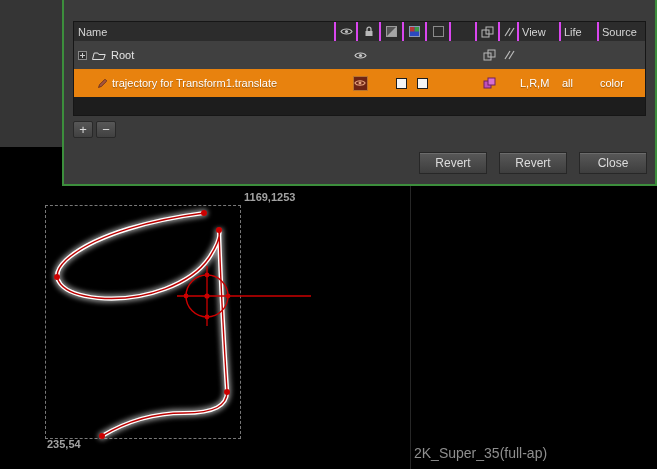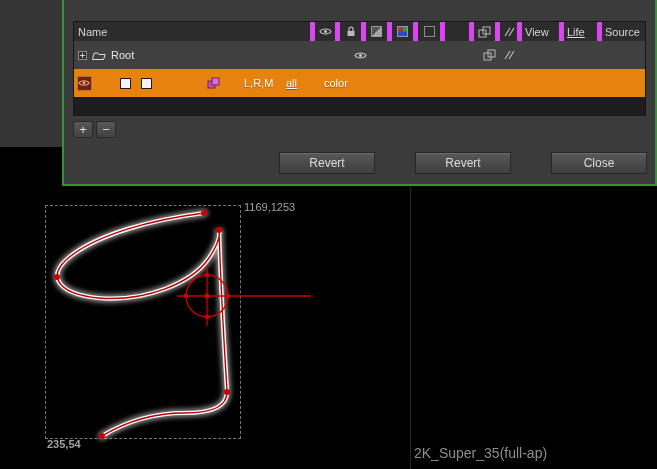--- a/index.html
+++ b/index.html
@@ -10,56 +10,56 @@
 
   
   .panel{position:absolute;left:62px;top:0;width:595px;height:186px;background:#3b3b3b;
          border:2px solid var(--panel-focus-border,#3c8e3c);border-top:none;box-sizing:border-box;z-index:3;}
 
   
   .table{position:absolute;left:9px;top:21px;width:573px;height:95px;background:#1d1d1d;border:1px solid #161616;
          display:flex;flex-direction:column;box-sizing:border-box;font-size:11px;}
   .thead{height:19px;background:#2c2c2c;color:#d6d6d6;display:flex;align-items:center;flex:none;}
   .thead>div{height:100%;}
-  .thead>div+div{border-left:5px solid #d946ef;}
+  .thead>div+div{border-left:2px solid #d946ef;}
   .row{height:28px;display:flex;align-items:center;flex:none;color:#e4e4e4;}
   .row-root{background:#404040;}
   .row-traj{background:var(--selected-row,#e8820e);color:#fff;text-shadow:0 1px 1px rgba(0,0,0,.35);}
   .tfill{flex:1;background:#1d1d1d;}
   .c-name{flex:1;display:flex;align-items:center;gap:4px;padding-left:4px;overflow:hidden;white-space:nowrap;min-width:0;}
   .cc{display:flex;align-items:center;justify-content:center;flex:none;}
   .c-eye{width:20px;}.c-lock{width:21px;}.c-cb{width:21px;}.c-color{width:21px;}.c-cb2{width:22px;}
   .c-sp{width:24px;}.c-stack{width:21px;}.c-ramp{width:17px;}
   .c-view{width:42px;justify-content:flex-start;padding-left:3px;box-sizing:border-box;}
-  .c-life{width:38px;justify-content:flex-start;padding-left:3px;box-sizing:border-box;text-decoration:underline;}
+  .c-life{width:38px;justify-content:flex-start;padding-left:3px;box-sizing:border-box;}
   .c-source{width:48px;justify-content:flex-start;padding-left:3px;box-sizing:border-box;}
 
   .checkbox{width:11px;height:11px;background:#f4f4f4;border:1px solid #1c1c1c;box-sizing:border-box;}
   .cb-empty{width:11px;height:11px;border:1px solid #8a8a8a;box-sizing:border-box;}
   .eye-tile{width:15px;height:15px;background:#6e2414;border:1px solid #b8742e;display:flex;align-items:center;
             justify-content:center;box-sizing:border-box;color:#e6a37e;}
   .icon-gray{color:#bcbcbc;display:flex;align-items:center;}
   .indent{width:14px;flex:none;}
 
   
   .list-btns{position:absolute;left:9px;top:121px;display:flex;gap:3px;}
   .small-btn{width:20px;height:17px;background:linear-gradient(#575757,#414141);border:1px solid #292929;
              border-radius:2px;color:#ddd;font-size:13px;line-height:13px;padding:0;cursor:default;}
 
   
   .actions{position:absolute;right:8px;top:152px;display:flex;gap:12px;}
-  .btn{width:96px;height:22px;background:linear-gradient(#585858,#3e3e3e);border:1px solid #272727;border-radius:0;
-       color:#dcdcdc;font-size:12px;box-shadow:inset 0 1px 0 rgba(255,255,255,.12);cursor:default;padding:0;margin-left:28px;}
+  .btn{width:68px;height:22px;background:linear-gradient(#585858,#3e3e3e);border:1px solid #272727;border-radius:0;
+       color:#dcdcdc;font-size:12px;box-shadow:inset 0 1px 0 rgba(255,255,255,.12);cursor:default;padding:0;}
 
   
   .overlay{position:absolute;left:0;top:0;z-index:1;}
   .format-vline{position:absolute;left:410px;top:186px;width:1px;height:283px;background:#262626;z-index:0;}
   .bbox{position:absolute;left:45px;top:205px;width:196px;height:234px;border:1px dashed #787878;box-sizing:border-box;z-index:1;}
   .coord{position:absolute;color:#a2a2a2;font-size:11px;z-index:2;}
-  .coord-top{left:244px;top:201px;}
+  .coord-top{left:244px;top:191px;font-weight:bold;}
   .coord-bottom{left:47px;top:438px;font-weight:bold;}
   .format-label{position:absolute;left:414px;top:445px;color:#8e8e8e;font-size:14px;z-index:2;}
 </style>
 </head>
 <body>
 
 <div class="topleft-bg"></div>
 
 <div class="format-vline"></div>
 <div class="bbox"></div>
@@ -186,20 +186,27 @@
         <svg width="12" height="10" viewBox="0 0 12 10">
           <path d="M2 9 L7 1 M6 9 L11 1" stroke="#b8b8b8" stroke-width="1.2" fill="none"></path>
         </svg>
       </div>
       <div class="cc c-view"></div>
       <div class="cc c-life"></div>
       <div class="cc c-source"></div>
     </div>
 
     <div class="row row-traj">
+      <div class="c-name">
+        <span class="indent"></span>
+        <svg width="12" height="12" viewBox="0 0 12 12">
+          <path d="M2.5 10.5 L3.6 7.6 L9 2.2 L10.8 4 L5.4 9.4 Z" fill="#a65540" stroke="#5f2a1a" stroke-width="0.8"></path>
+        </svg>
+        <span>trajectory for Transform1.translate</span>
+      </div>
       <div class="cc c-eye">
         <div class="eye-tile">
           <svg width="12" height="8" viewBox="0 0 14 9">
             <path d="M1 4.5 C3 1,11 1,13 4.5 C11 8,3 8,1 4.5 Z" fill="none" stroke="#e6a37e" stroke-width="1.2"></path>
             <circle cx="7" cy="4.5" r="1.7" fill="#e6a37e"></circle>
           </svg>
         </div>
       </div>
       <div class="cc c-lock"></div>
       <div class="cc c-cb">

